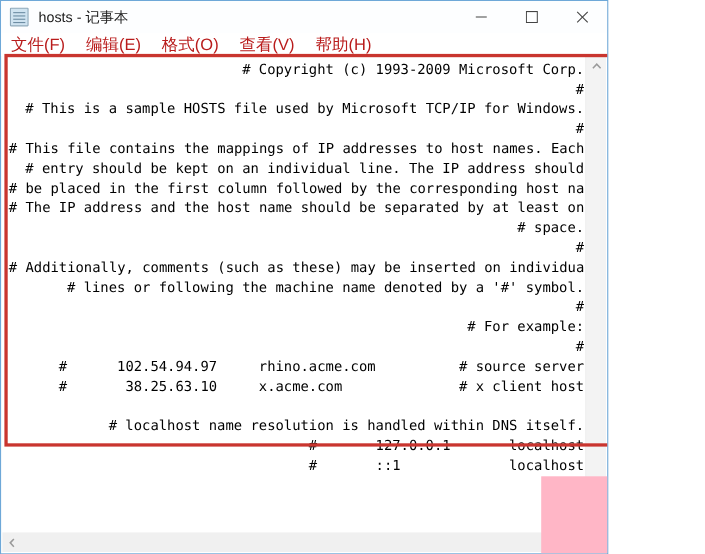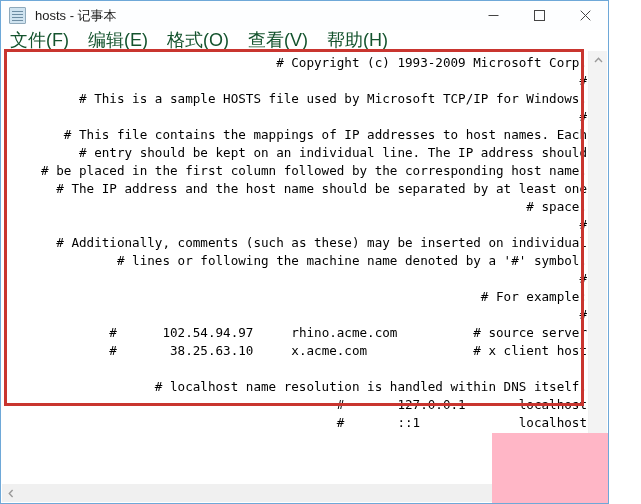--- a/index.html
+++ b/index.html
@@ -12,21 +12,21 @@
     height: 504px;
     overflow: hidden;
     font-family: "Liberation Sans", sans-serif;
     -webkit-font-smoothing: none;
   }
 
   #window {
     position: absolute;
     left: 0;
     top: 0;
-    width: 609px;
+    width: 553px;
     height: 504px;
     background: #ffffff;
     border: 1px solid #6ea8d8;
     box-sizing: border-box;
     overflow: hidden;
   }
 
   
   #titlebar {
     position: absolute;
@@ -99,22 +99,22 @@
     top: 29px;
     width: 100%;
     height: 21px;
     background: #ffffff;
     display: flex;
     align-items: center;
     padding-left: 7px;
     box-sizing: border-box;
   }
   .menu-item {
-    font-size: 18px;
-    color: #14532d;
+    font-size: 15px;
+    color: #b91c1c;
     padding: 0 9px 0 2px;
     margin-right: 8px;
     white-space: nowrap;
     line-height: 21px;
     cursor: default;
   }
 
   
   #textarea-wrap {
     position: absolute;

